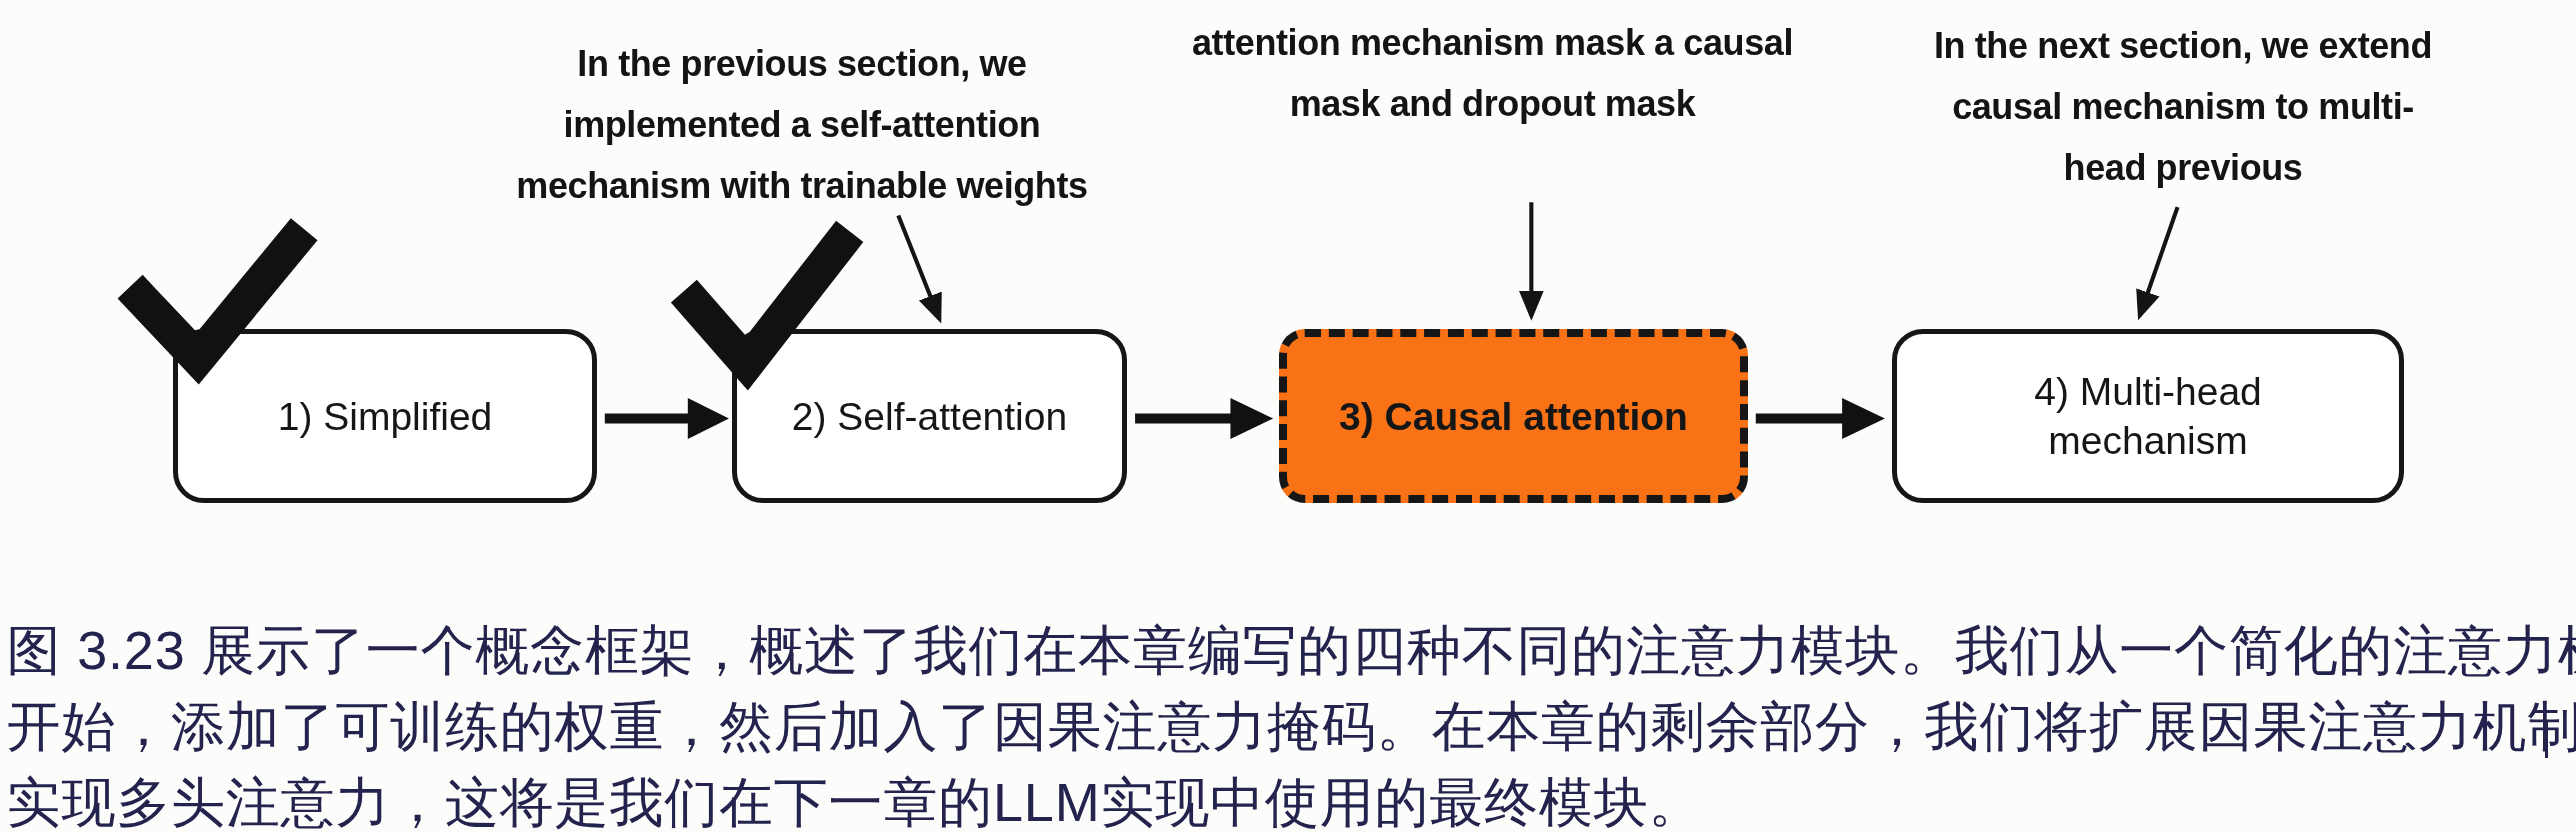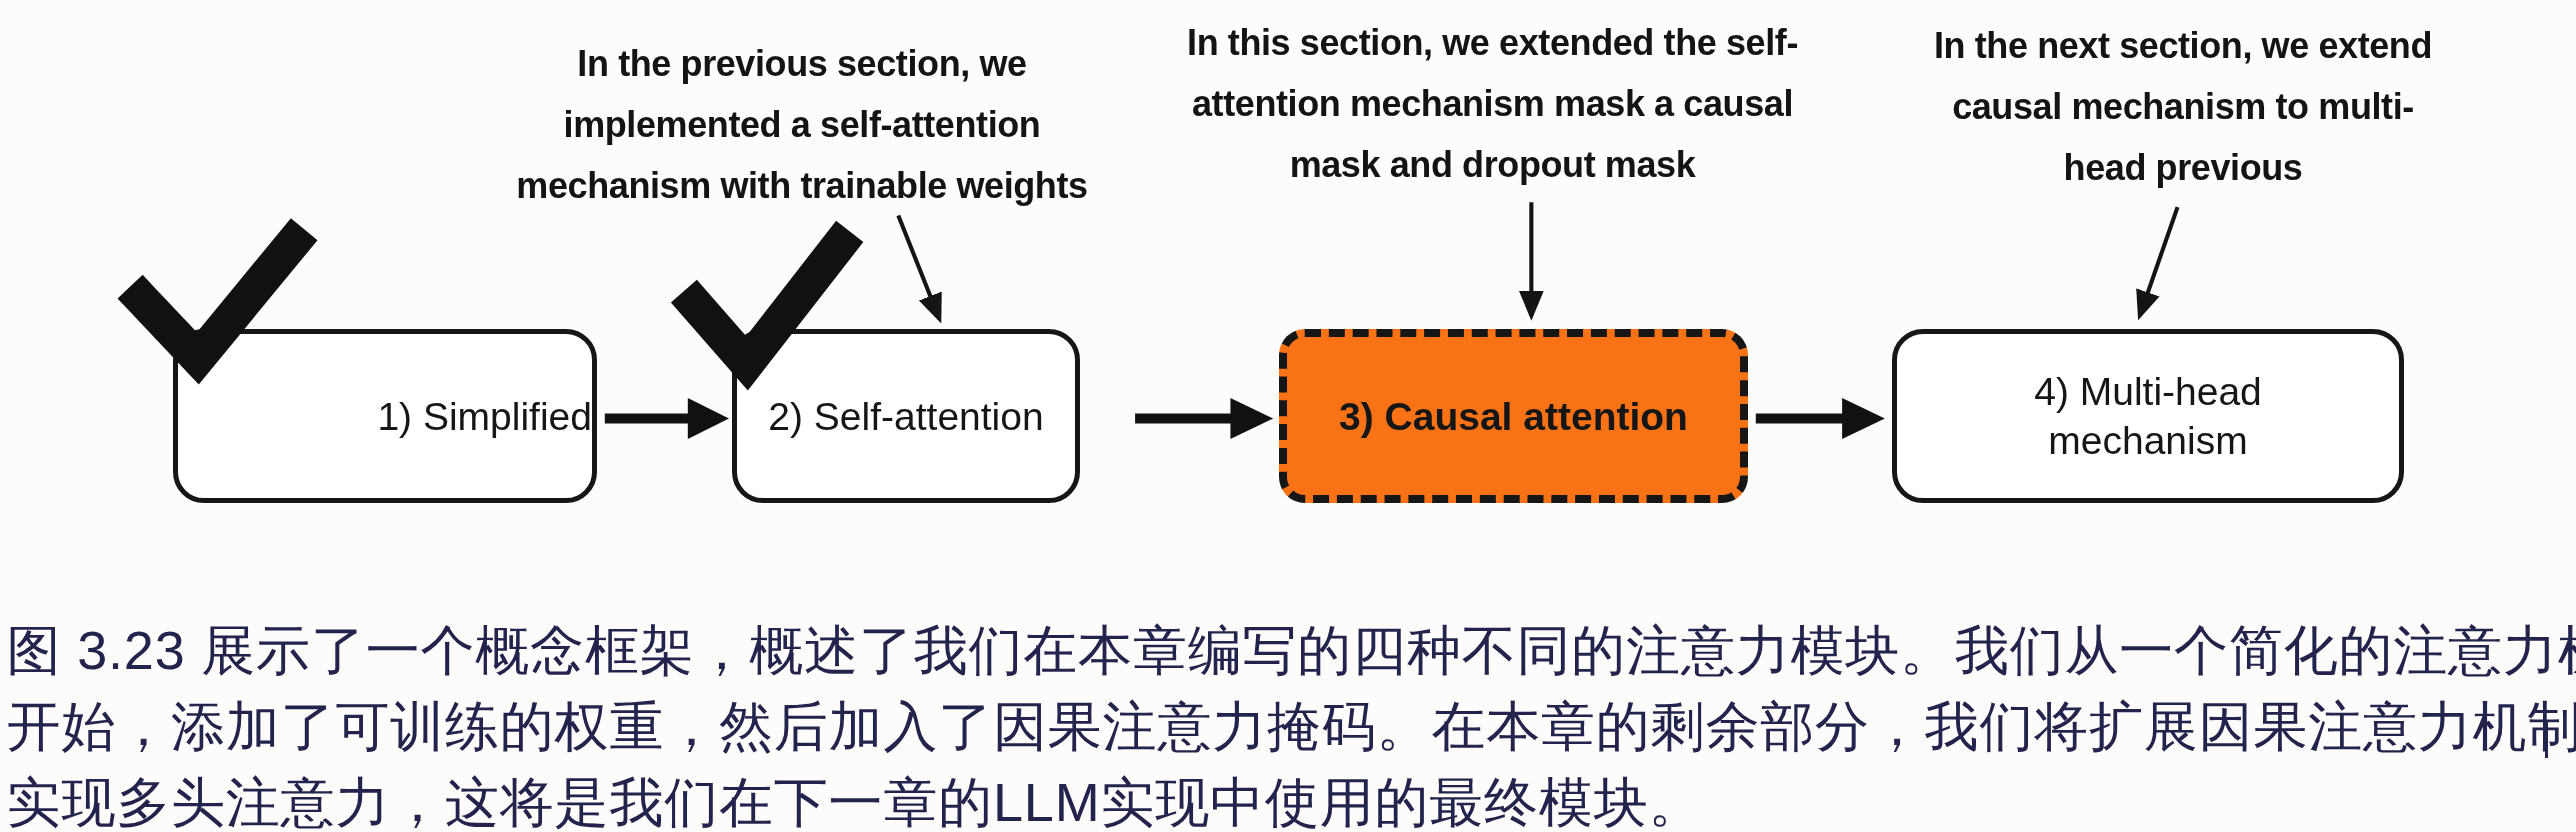--- a/index.html
+++ b/index.html
@@ -50,22 +50,22 @@
     align-items: center;
     justify-content: center;
     font-size: 39px;
     line-height: 49px;
     color: #161616;
     text-align: center;
     box-sizing: border-box;
     z-index: 2;
   }
   .box span { display: block; }
-  #box1 { left: 173px;  width: 424px; align-items: flex-end; }
-  #box2 { left: 732px;  width: 348px; }
+  #box1 { left: 173px;  width: 424px; }
+  #box2 { left: 732px;  width: 395px; }
   #box3 {
     left: 1279px; width: 469px;
     background: #f97316;
     border: 8.2px dashed #161616;
     border-radius: 26px;
     font-weight: 700;
   }
   #box4 { left: 1892px; width: 512px; }
 
   
@@ -104,21 +104,20 @@
 <body>
 
 <div id="screen">
 
   <div class="ann" id="ann1">
     <span>In the previous section, we</span>
     <span>implemented a self-attention</span>
     <span>mechanism with trainable weights</span>
   </div>
   <div class="ann" id="ann2">
-    <span>In this section, we extended the self-</span>
     <span>attention mechanism mask a causal</span>
     <span>mask and dropout mask</span>
   </div>
   <div class="ann" id="ann3">
     <span>In the next section, we extend</span>
     <span>causal mechanism to multi-</span>
     <span>head previous</span>
   </div>
 
   <div class="box" id="box1">

